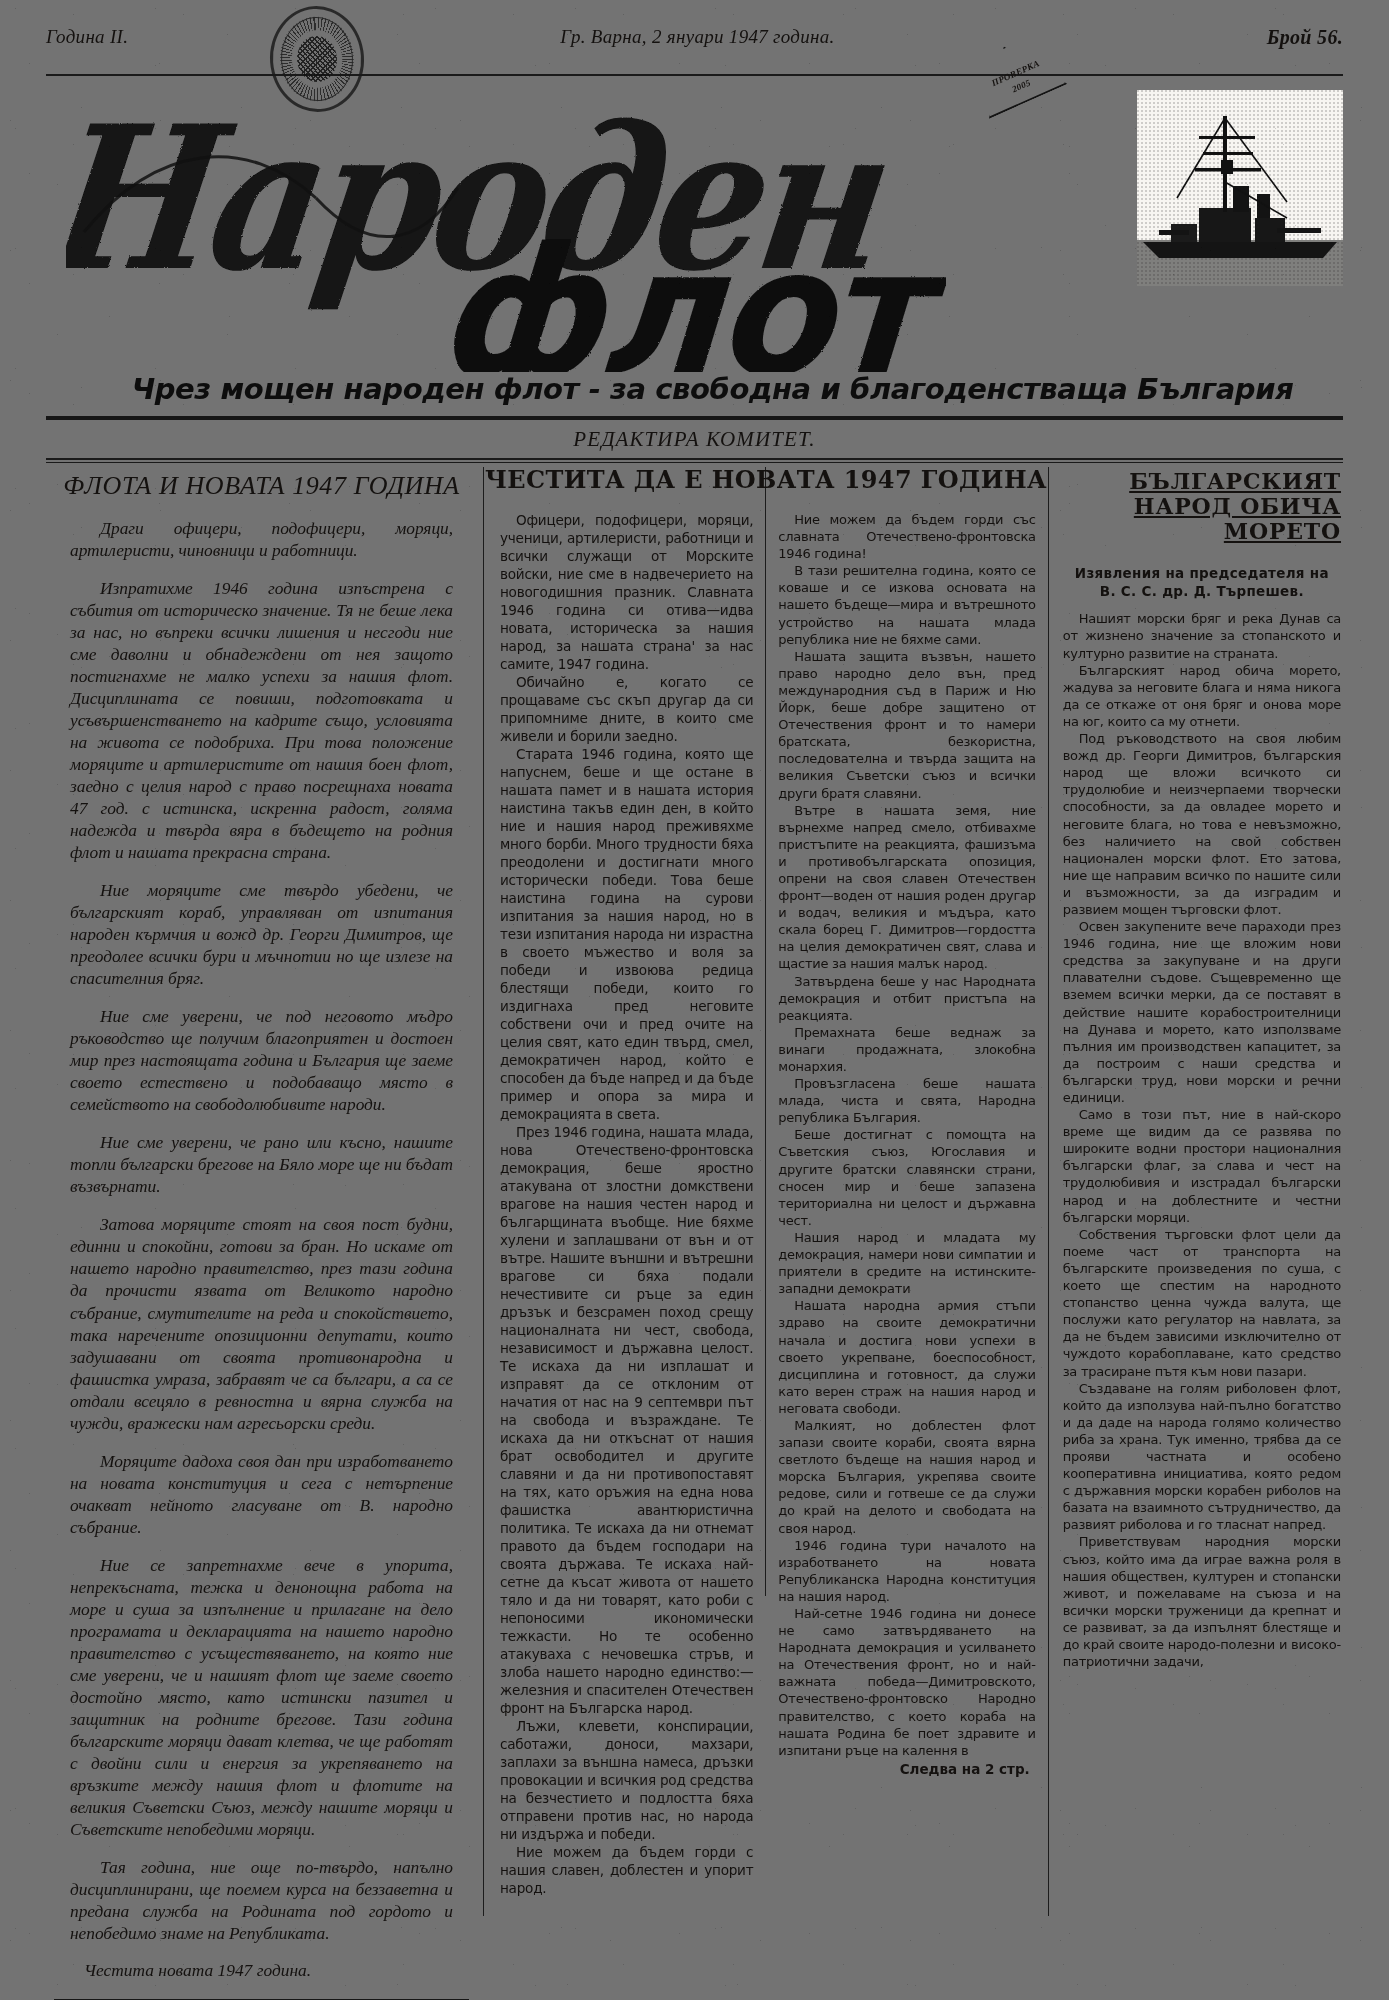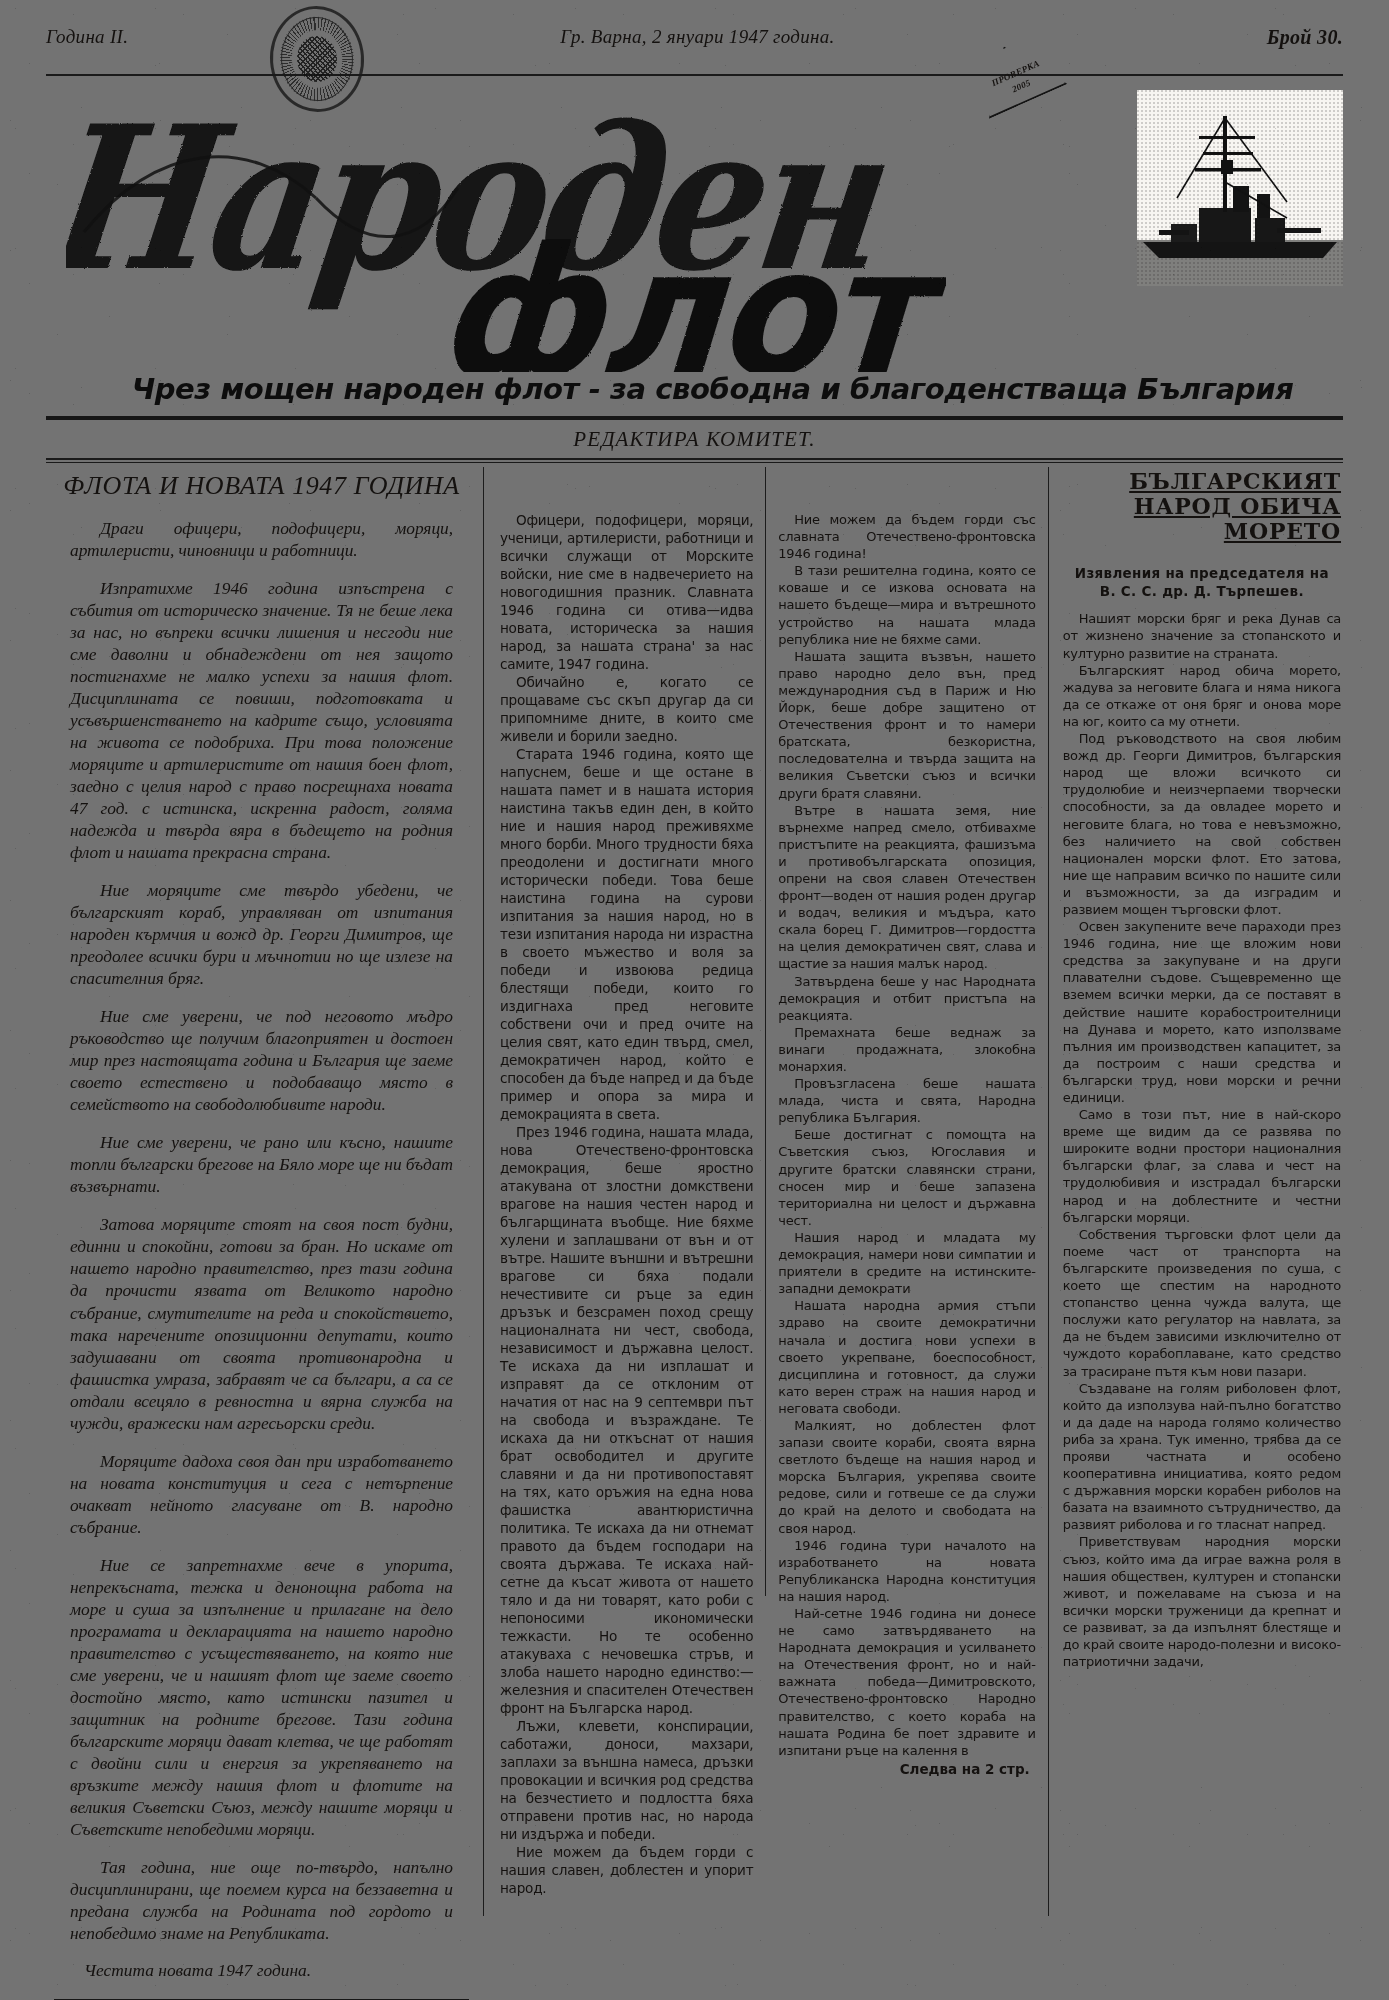--- a/index.html
+++ b/index.html
@@ -348,21 +348,21 @@
     </div>
 
     <span class="place">Гр. Варна, 2 януари 1947 година.</span>
 
     <div class="stamp-tri">
       <div class="tri-fill"></div>
       <div class="tri-t1">ПРОВЕРКА</div>
       <div class="tri-t2">2005</div>
     </div>
 
-    <span class="issue">Брой 30.</span>
+    <span class="issue">Брой 56.</span>
   </div>
 
   <div class="rule-top"></div>
 
   <div class="masthead">
 
     <div class="logo-script">
       <svg viewBox="0 0 880 290" xmlns="http://www.w3.org/2000/svg" aria-hidden="true">
         <defs>
           <filter id="rough">
@@ -455,20 +455,21 @@
 
       <div class="bottom-hl">
         <span class="l1">Всички сили за изграждане</span>
         <span class="l2">Народната Република</span>
       </div>
     </div>
 
     <div class="vsep"></div>
 
     <div class="col col-2">
+      <div class="hl-bold" style="position:absolute; left:0; width:564px; top:2px;">ЧЕСТИТА ДА Е НОВАТА 1947 ГОДИНА</div>
       <div class="body-serif" style="margin-top:42px;">
         <p>Офицери, подофицери, моряци, ученици, артилеристи, работници и всички служащи от Морските войски, ние сме в надвечерието на новогодишния празник. Славната 1946 година си отива—идва новата, историческа за нашия народ, за нашата страна' за нас самите, 1947 година.</p>
         <p>Обичайно е, когато се прощаваме със скъп другар да си припомниме дните, в които сме живели и борили заедно.</p>
         <p>Старата 1946 година, която ще напуснем, беше и ще остане в нашата памет и в нашата история наистина такъв един ден, в който ние и нашия народ преживяхме много борби. Много трудности бяха преодолени и достигнати много исторически победи. Това беше наистина година на сурови изпитания за нашия народ, но в тези изпитания народа ни израстна в своето мъжество и воля за победи и извоюва редица блестящи победи, които го издигнаха пред неговите собствени очи и пред очите на целия свят, като един твърд, смел, демократичен народ, който е способен да бъде напред и да бъде пример и опора за мира и демокрацията в света.</p>
         <p>През 1946 година, нашата млада, нова Отечествено-фронтовска демокрация, беше яростно атакувана от злостни домкствени врагове на нашия честен народ и българщината въобще. Ние бяхме хулени и заплашвани от вън и от вътре. Нашите външни и вътрешни врагове си бяха подали нечестивите си ръце за един дръзък и безсрамен поход срещу националната ни чест, свобода, независимост и държавна целост. Те искаха да ни изплашат и изправят да се отклоним от начатия от нас на 9 септември път на свобода и възраждане. Те искаха да ни откъснат от нашия брат освободител и другите славяни и да ни противопоставят на тях, като оръжия на една нова фашистка авантюристична политика. Те искаха да ни отнемат правото да бъдем господари на своята държава. Те искаха най-сетне да късат живота от нашето тяло и да ни товарят, като роби с непоносими икономически тежкасти. Но те особенно атакуваха с нечовешка стръв, и злоба нашето народно единство:—железния и спасителен Отечествен фронт на Българска народ.</p>
         <p>Лъжи, клевети, конспирации, саботажи, доноси, махзари, заплахи за външна намеса, дръзки провокации и всичкия род средства на безчестието и подлостта бяха отправени против нас, но народа ни издържа и победи.</p>
         <p>Ние можем да бъдем горди с нашия славен, доблестен и упорит народ.</p>
       </div>
     </div>
 

